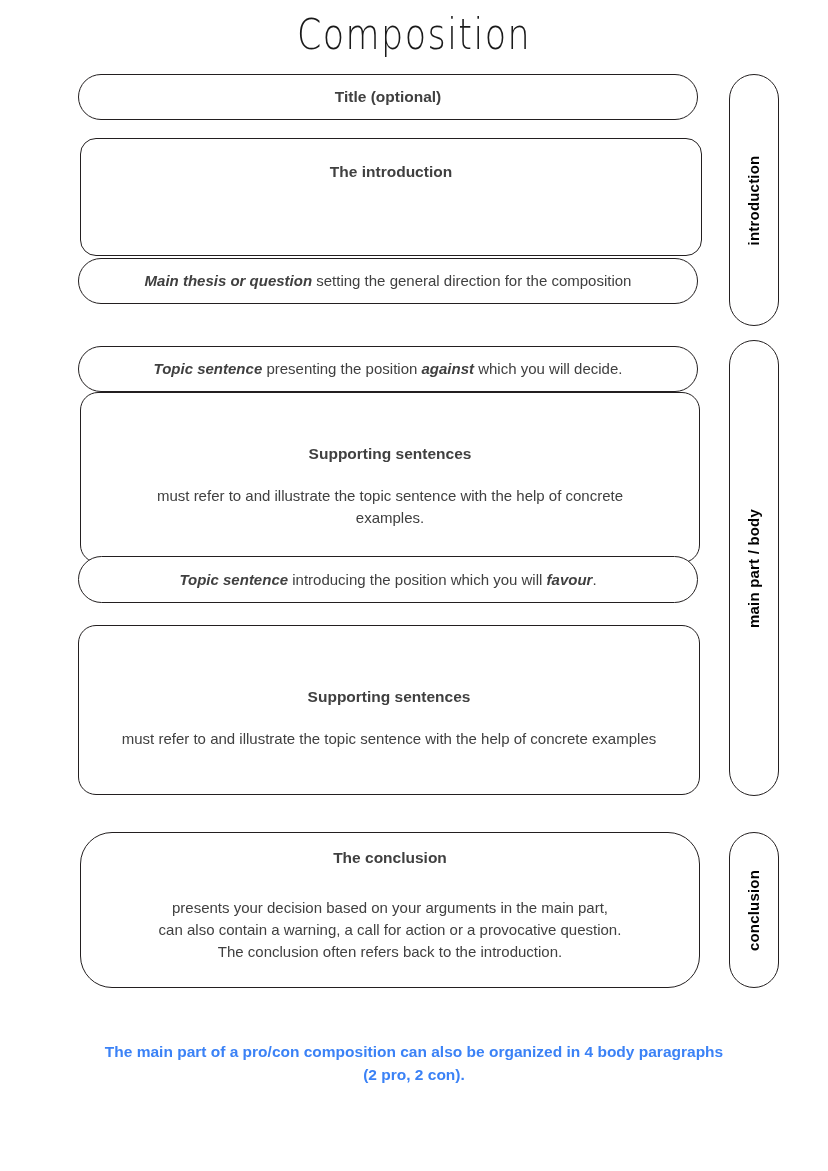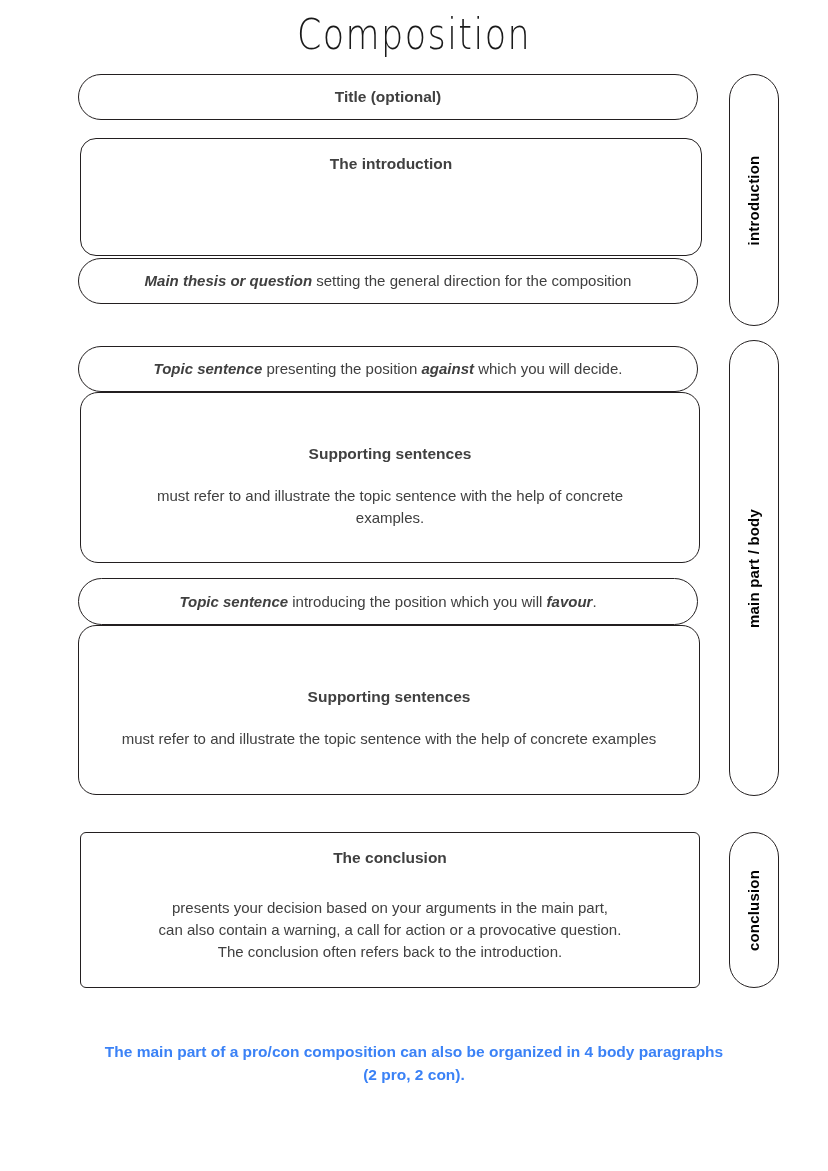--- a/index.html
+++ b/index.html
@@ -68,21 +68,21 @@
     left: 0px; top: 74px; width: 620px; height: 46px;
     border-radius: 23px;
     justify-content: center;
   }
   #box-title .heading { font-size: 15.5px; }
 
   #box-introduction {
     left: 2px; top: 138px; width: 622px; height: 118px;
     border-radius: 16px;
     justify-content: flex-start;
-    padding-top: 14px;
+    padding-top: 22px;
   }
   #box-introduction .body { margin-top: 17px; }
 
   #box-main-thesis {
     left: 0px; top: 258px; width: 620px; height: 46px;
     border-radius: 23px;
     justify-content: center;
   }
 
   #box-topic-against {
@@ -94,36 +94,36 @@
 
   #box-support-against {
     left: 2px; top: 392px; width: 620px; height: 171px;
     border-radius: 18px;
     justify-content: flex-start;
     padding-top: 50px;
   }
   #box-support-against .body { margin-top: 20px; }
 
   #box-topic-favour {
-    left: 0px; top: 578px; width: 620px; height: 47px;
+    left: 0px; top: 556px; width: 620px; height: 47px;
     border-radius: 24px;
     justify-content: center;
   }
 
   #box-support-favour {
     left: 0px; top: 625px; width: 622px; height: 170px;
     border-radius: 18px;
     justify-content: flex-start;
     padding-top: 60px;
   }
   #box-support-favour .body { margin-top: 20px; }
 
   #box-conclusion {
     left: 2px; top: 832px; width: 620px; height: 156px;
-    border-radius: 6px;
+    border-radius: 32px;
     justify-content: flex-start;
     padding-top: 14px;
   }
   #box-conclusion .body { margin-top: 28px; }
 
   
   .pill {
     position: absolute;
     box-sizing: border-box;
     border: 1.6px solid #231f20;

